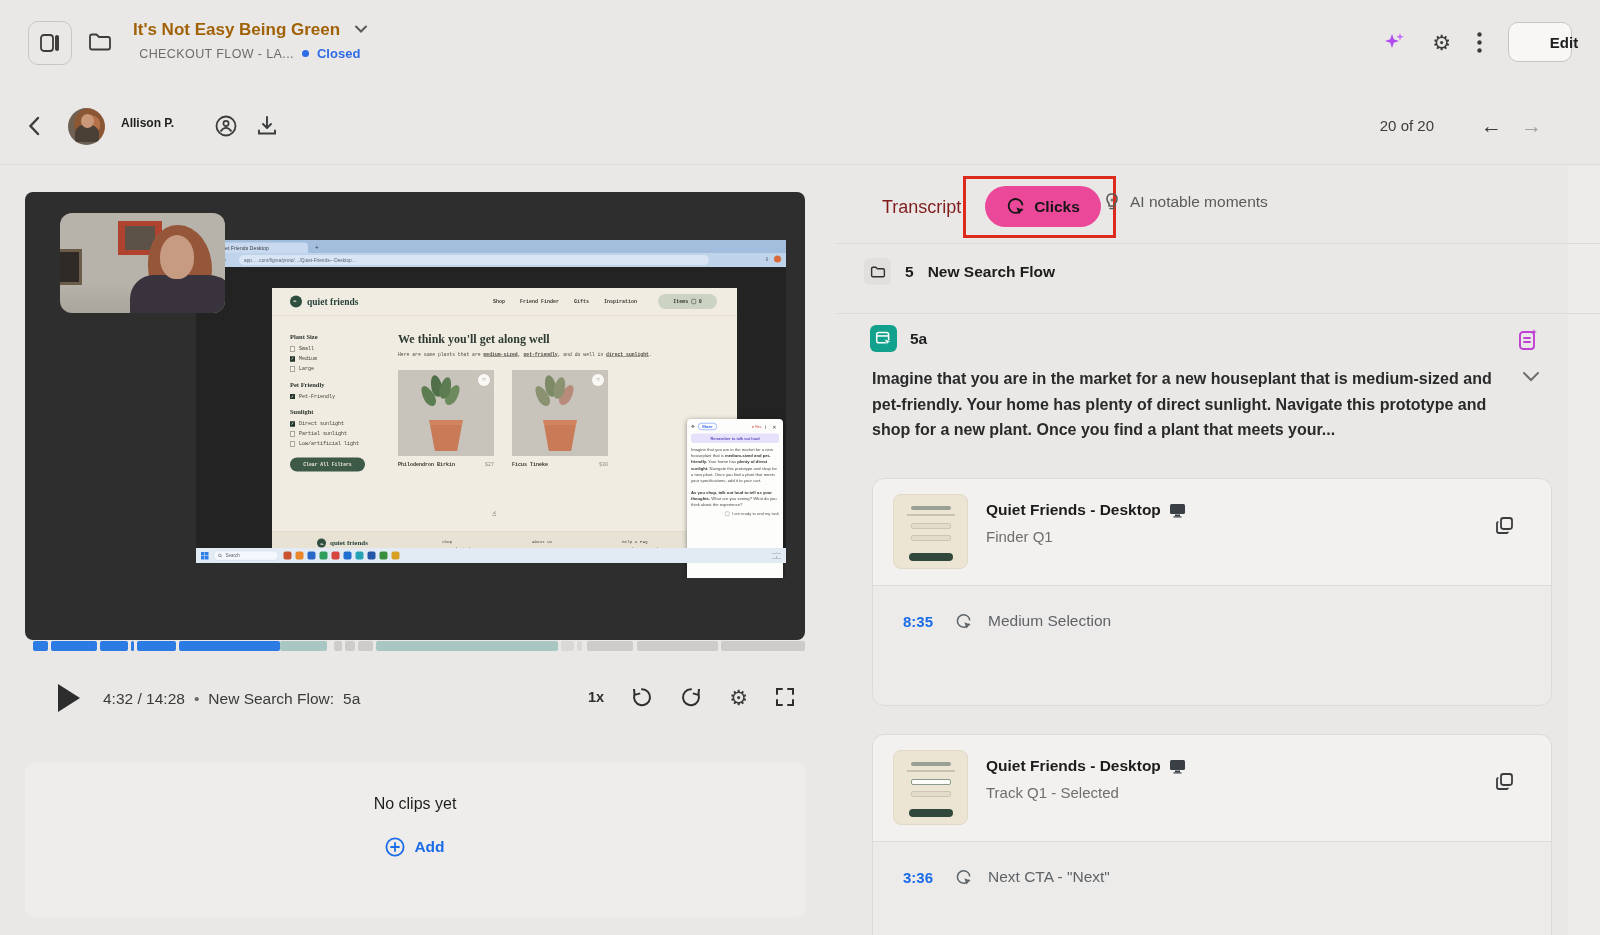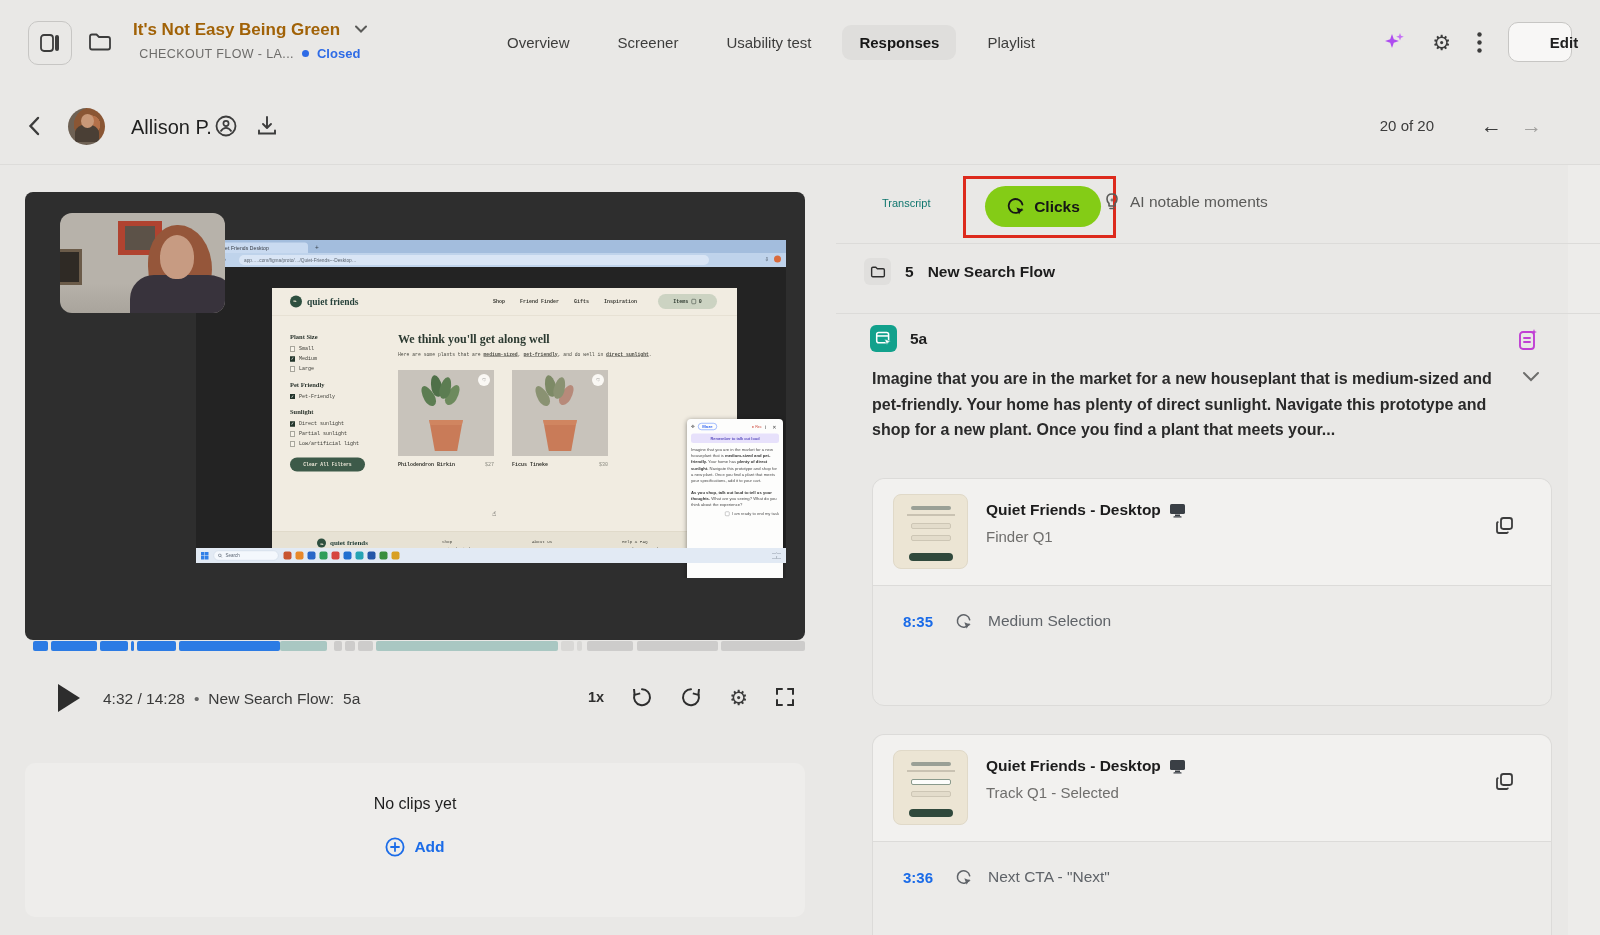--- a/index.html
+++ b/index.html
@@ -25,21 +25,21 @@
   .edit-btn { width:64px; height:40px; background:#f8f7f6; border:1px solid #c7c6c4; border-radius:10px; font-size:15px; font-weight:bold; color:#202020; display:flex; align-items:center; justify-content:center;padding-left:48px; }
   .gear-glyph { font-size:21px; color:#3c3c3c; line-height:1; }
 
   
   .resp-bar { position:absolute; left:0; top:88px; width:1600px; height:77px; }
   .back-ic { position:absolute; left:28px; top:28px; }
   .avatar { position:absolute; left:68px; top:108px; top:20px; width:37px; height:37px; border-radius:50%;
     background: radial-gradient(circle at 62% 45%, #b4714a 0 30%, #8a5634 31% 55%, #6e6154 56% 100%); overflow:hidden; }
   .avatar:before { content:""; position:absolute; left:7px; top:16px; width:24px; height:18px; border-radius:50% 50% 0 0; background:#4a3f35; }
   .avatar:after { content:""; position:absolute; left:13px; top:6px; width:13px; height:14px; border-radius:50%; background:#c89878; }
-  .resp-name { position:absolute; left:131px; top:28px; font-size:20px; font-weight:normal; }
+  .resp-name { position:absolute; left:121px; top:28px; font-size:12px; font-weight:bold; }
   .resp-ic1 { position:absolute; left:215px; top:27px; }
   .resp-ic2 { position:absolute; left:256px; top:27px; }
   .counter { position:absolute; right:166px; top:29px; font-size:15px; color:#3c3c3c; }
   .nav-arrow { position:absolute; top:26px; font-size:21px; }
   .arrow-prev { right:98px; color:#3c3c3c; }
   .arrow-next { right:58px; color:#a3a2a0; }
   .bar-divider { position:absolute; left:0; top:164px; width:1600px; height:1px; background:#dddcda; }
 
   
   .video-box { position:absolute; left:25px; top:192px; width:780px; height:448px; background:#2e2e2e; border-radius:8px; }
@@ -143,23 +143,23 @@
   .ctrl-text .sep { color:#6a6a6a; }
   .ctrl-right { position:absolute; right:10px; top:24px; display:flex; gap:27px; align-items:center; }
   .speed { font-size:14.5px; font-weight:bold; color:#2e2e2e; }
 
   
   .clips { position:absolute; left:25px; top:763px; width:780px; height:154px; background:#eeedeb; border-radius:10px; text-align:center; }
   .clips-title { margin-top:32px; font-size:16px; font-weight:normal; color:#1e1e1e; }
   .add-row { margin-top:24px; display:inline-flex; gap:9px; align-items:center; color:#1b6ce8; font-size:15.5px; font-weight:bold; }
 
   
-  .rp-tab { position:absolute; font-size:11px; color:#0f766e; }
+  .rp-tab { position:absolute; font-size:18px; color:#7f1d1d; }
   .rp-transcript { left:882px; top:197px; }
-  .clicks-pill { position:absolute; left:985px; top:186px; width:116px; height:41px; background:#84cc16; border-radius:21px; display:flex; align-items:center; justify-content:center; gap:9px; font-size:15.5px; font-weight:bold; color:#161616; }
+  .clicks-pill { position:absolute; left:985px; top:186px; width:116px; height:41px; background:#ec4899; border-radius:21px; display:flex; align-items:center; justify-content:center; gap:9px; font-size:15.5px; font-weight:bold; color:#161616; }
   .red-box { position:absolute; left:963px; top:176px; width:153px; height:62px; border:3px solid #dd2a1c; }
   .rp-ai { position:absolute; left:1103px; top:192px; display:flex; gap:9px; align-items:center; font-size:15.5px; color:#5a5a58; }
   .rp-div1 { position:absolute; left:836px; top:243px; width:764px; height:1px; background:#dcdbd9; }
   .section-hd { position:absolute; left:864px; top:258px; display:flex; gap:14px; align-items:center; }
   .folder-badge { width:27px; height:27px; background:#e0dfdd; border-radius:6px; display:flex; align-items:center; justify-content:center; }
   .sec-num, .sec-title { font-size:15.5px; font-weight:bold; color:#1c1c1c; }
   .rp-div2 { position:absolute; left:836px; top:313px; width:764px; height:1px; background:#dcdbd9; }
   .task-row { position:absolute; left:870px; top:325px; display:flex; gap:13px; align-items:center; }
   .task-ic { width:27px; height:27px; background:#12a18c; border-radius:6px; display:flex; align-items:center; justify-content:center; }
   .task-id { font-size:15.5px; font-weight:bold; }
@@ -213,27 +213,20 @@
       <span class="caret">
         <svg width="12" height="8" viewBox="0 0 12 8">
             <path d="M1 1.5 L6 6.5 L11 1.5" fill="none" stroke="#5a5a58" stroke-width="2" stroke-linecap="round"></path>
           </svg>
       </span>
       <div class="sub-row">
         <span class="sub-name">CHECKOUT FLOW - LA...</span>
         <span class="dot"></span>
         <span class="closed">Closed</span>
       </div>
-    </div>
-    <div class="nav-tabs">
-      <span class="nav-tab">Overview</span>
-      <span class="nav-tab">Screener</span>
-      <span class="nav-tab">Usability test</span>
-      <span class="nav-tab active">Responses</span>
-      <span class="nav-tab">Playlist</span>
     </div>
     <div class="hdr-actions">
       <span>
         <svg width="22" height="22" viewBox="0 0 22 22">
             <path d="M8 3 L9.8 8.2 L15 10 L9.8 11.8 L8 17 L6.2 11.8 L1 10 L6.2 8.2 Z" fill="#ae4cf0"></path>
             <path d="M16 2 L17 4.8 L19.8 5.8 L17 6.8 L16 9.6 L15 6.8 L12.2 5.8 L15 4.8 Z" fill="#c56ff5"></path>
           </svg>
       </span>
       <span class="gear-glyph">⚙</span>
       <span>

